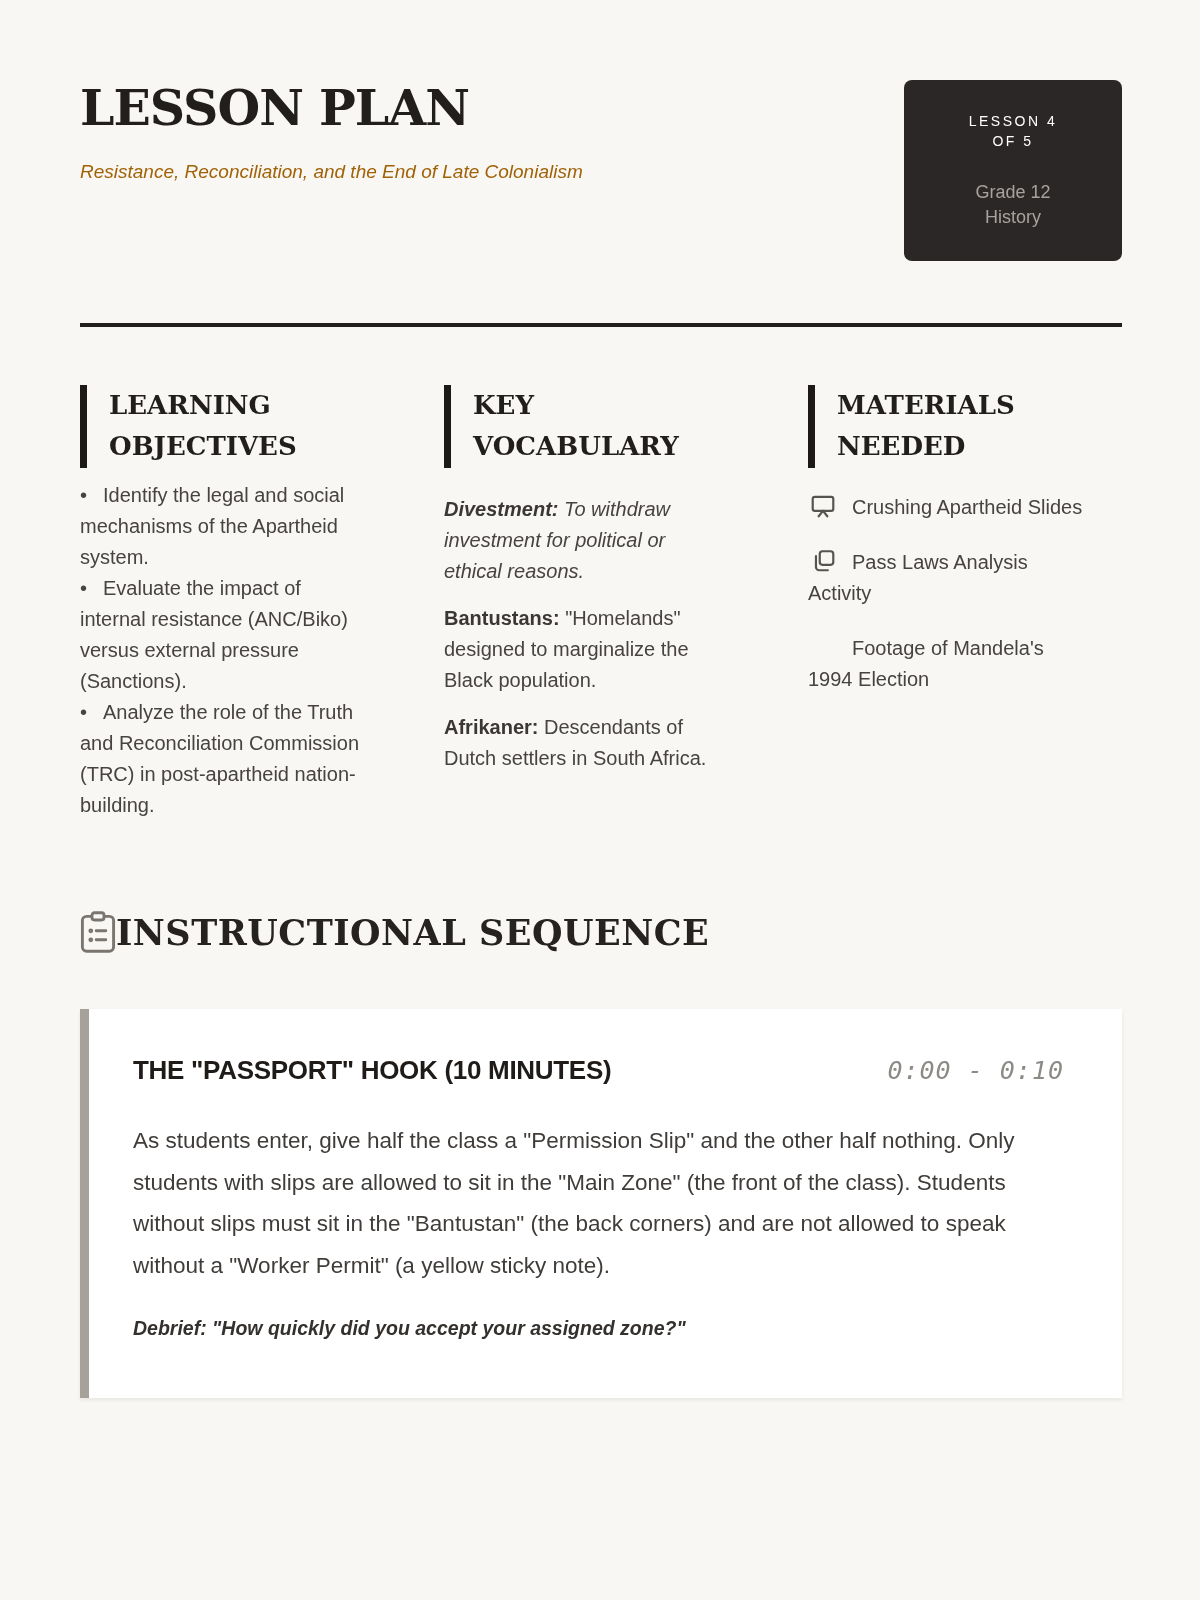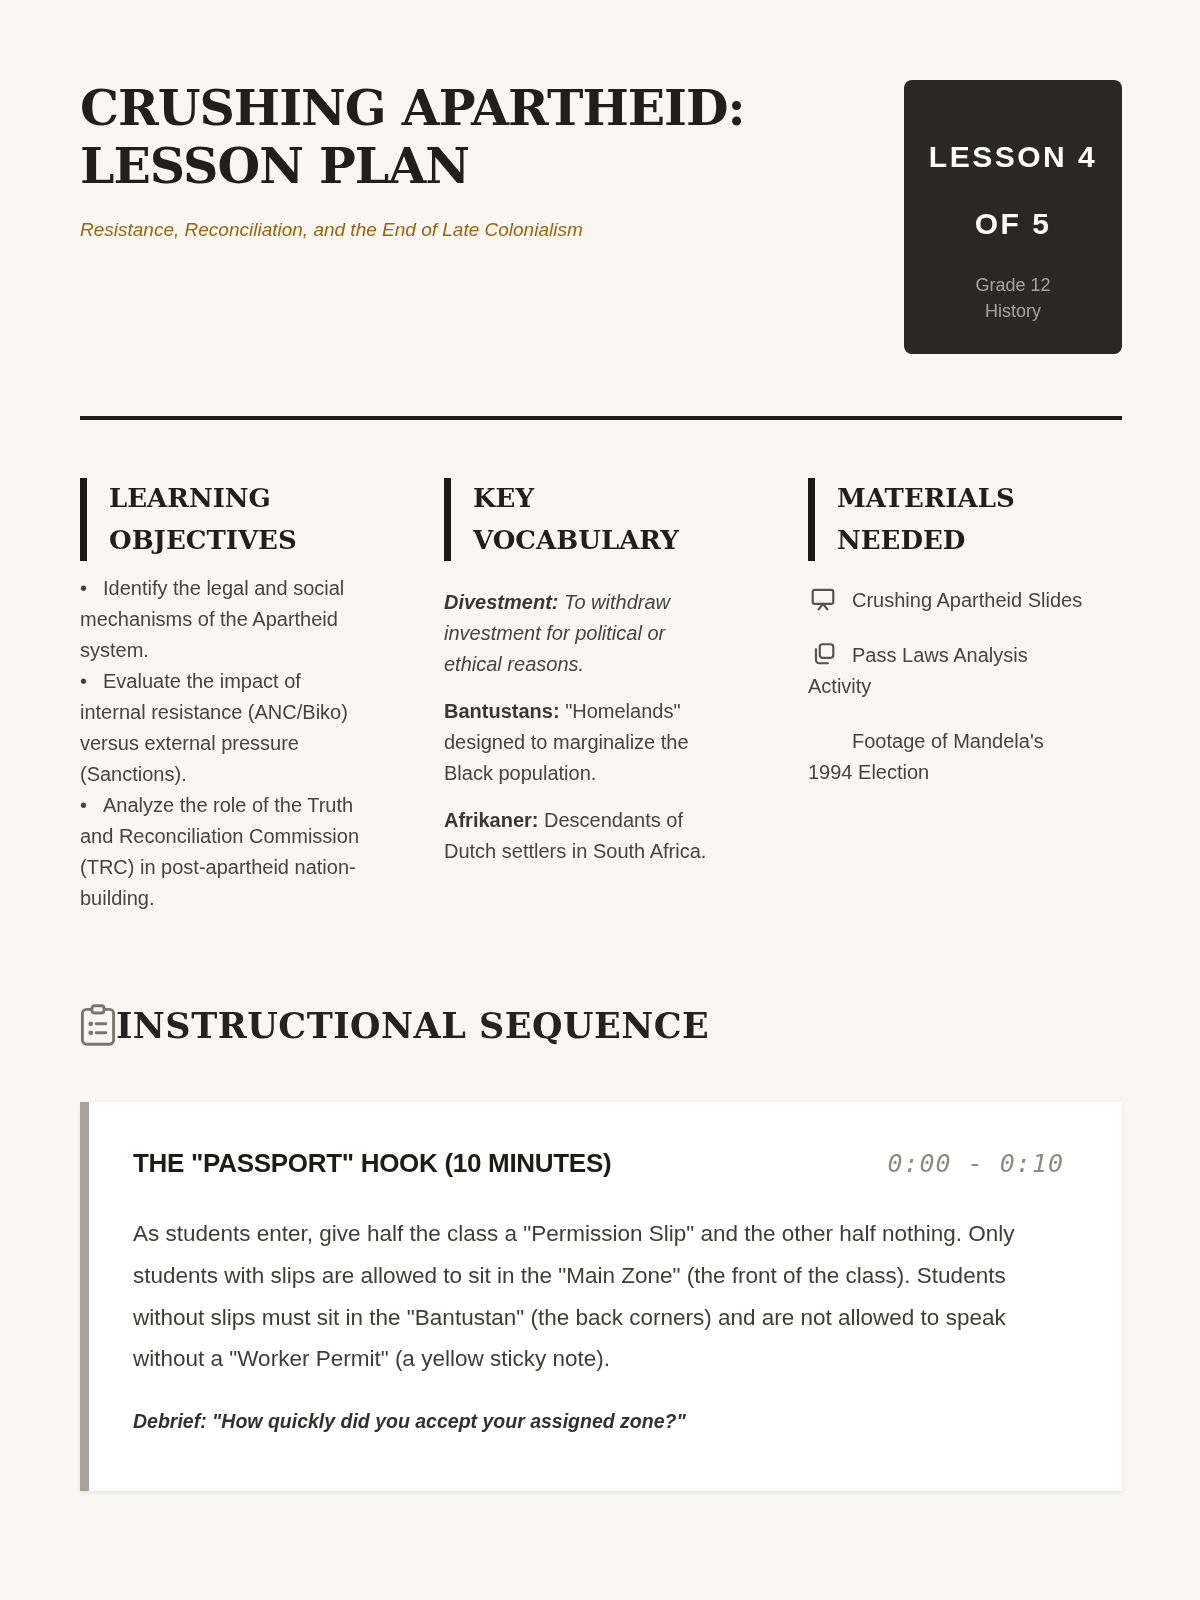--- a/index.html
+++ b/index.html
@@ -33,21 +33,21 @@
   }
   .badge {
     flex-shrink:0;
     width:218px;
     background:#2b2726;
     border-radius:8px;
     padding:32px 14px 30px 14px;
     text-align:center;
     margin-left:30px;
   }
-  .badge-line { color:#ffffff; font-weight:bold; font-size:30px; letter-spacing:2.5px; line-height:1.42;margin-top:24px; }
+  .badge-line { color:#ffffff; font-weight:normal; font-size:14px; letter-spacing:2.5px; line-height:1.42; }
   .badge-sub  { color:#a7a29d; font-size:18px; line-height:1.42; }
   .badge-sub-wrap { margin-top:28px; }
 
   .divider { border:none; border-top:4px solid #211e1c; margin-top:62px; }
 
   
   .columns { display:grid; grid-template-columns:1fr 1fr 1fr; gap:50px; margin-top:58px; }
   .col { padding-right:30px; }
   .col-heading { display:flex; }
   .col-heading .bar { width:7px; background:#1c1917; margin-right:22px; flex-shrink:0; }
@@ -123,21 +123,20 @@
   }
 </style>
 </head>
 <body>
 
 <div class="page">
 
   <div class="header">
     <div>
       <h1 class="title">
-        <div>CRUSHING APARTHEID:</div>
         <div>LESSON PLAN</div>
       </h1>
       <div class="subtitle">Resistance, Reconciliation, and the End of Late Colonialism</div>
     </div>
     <div class="badge">
       <div class="badge-line">LESSON 4</div>
       <div class="badge-line">OF 5</div>
       <div class="badge-sub-wrap">
         <div class="badge-sub">Grade 12</div>
         <div class="badge-sub">History</div>

